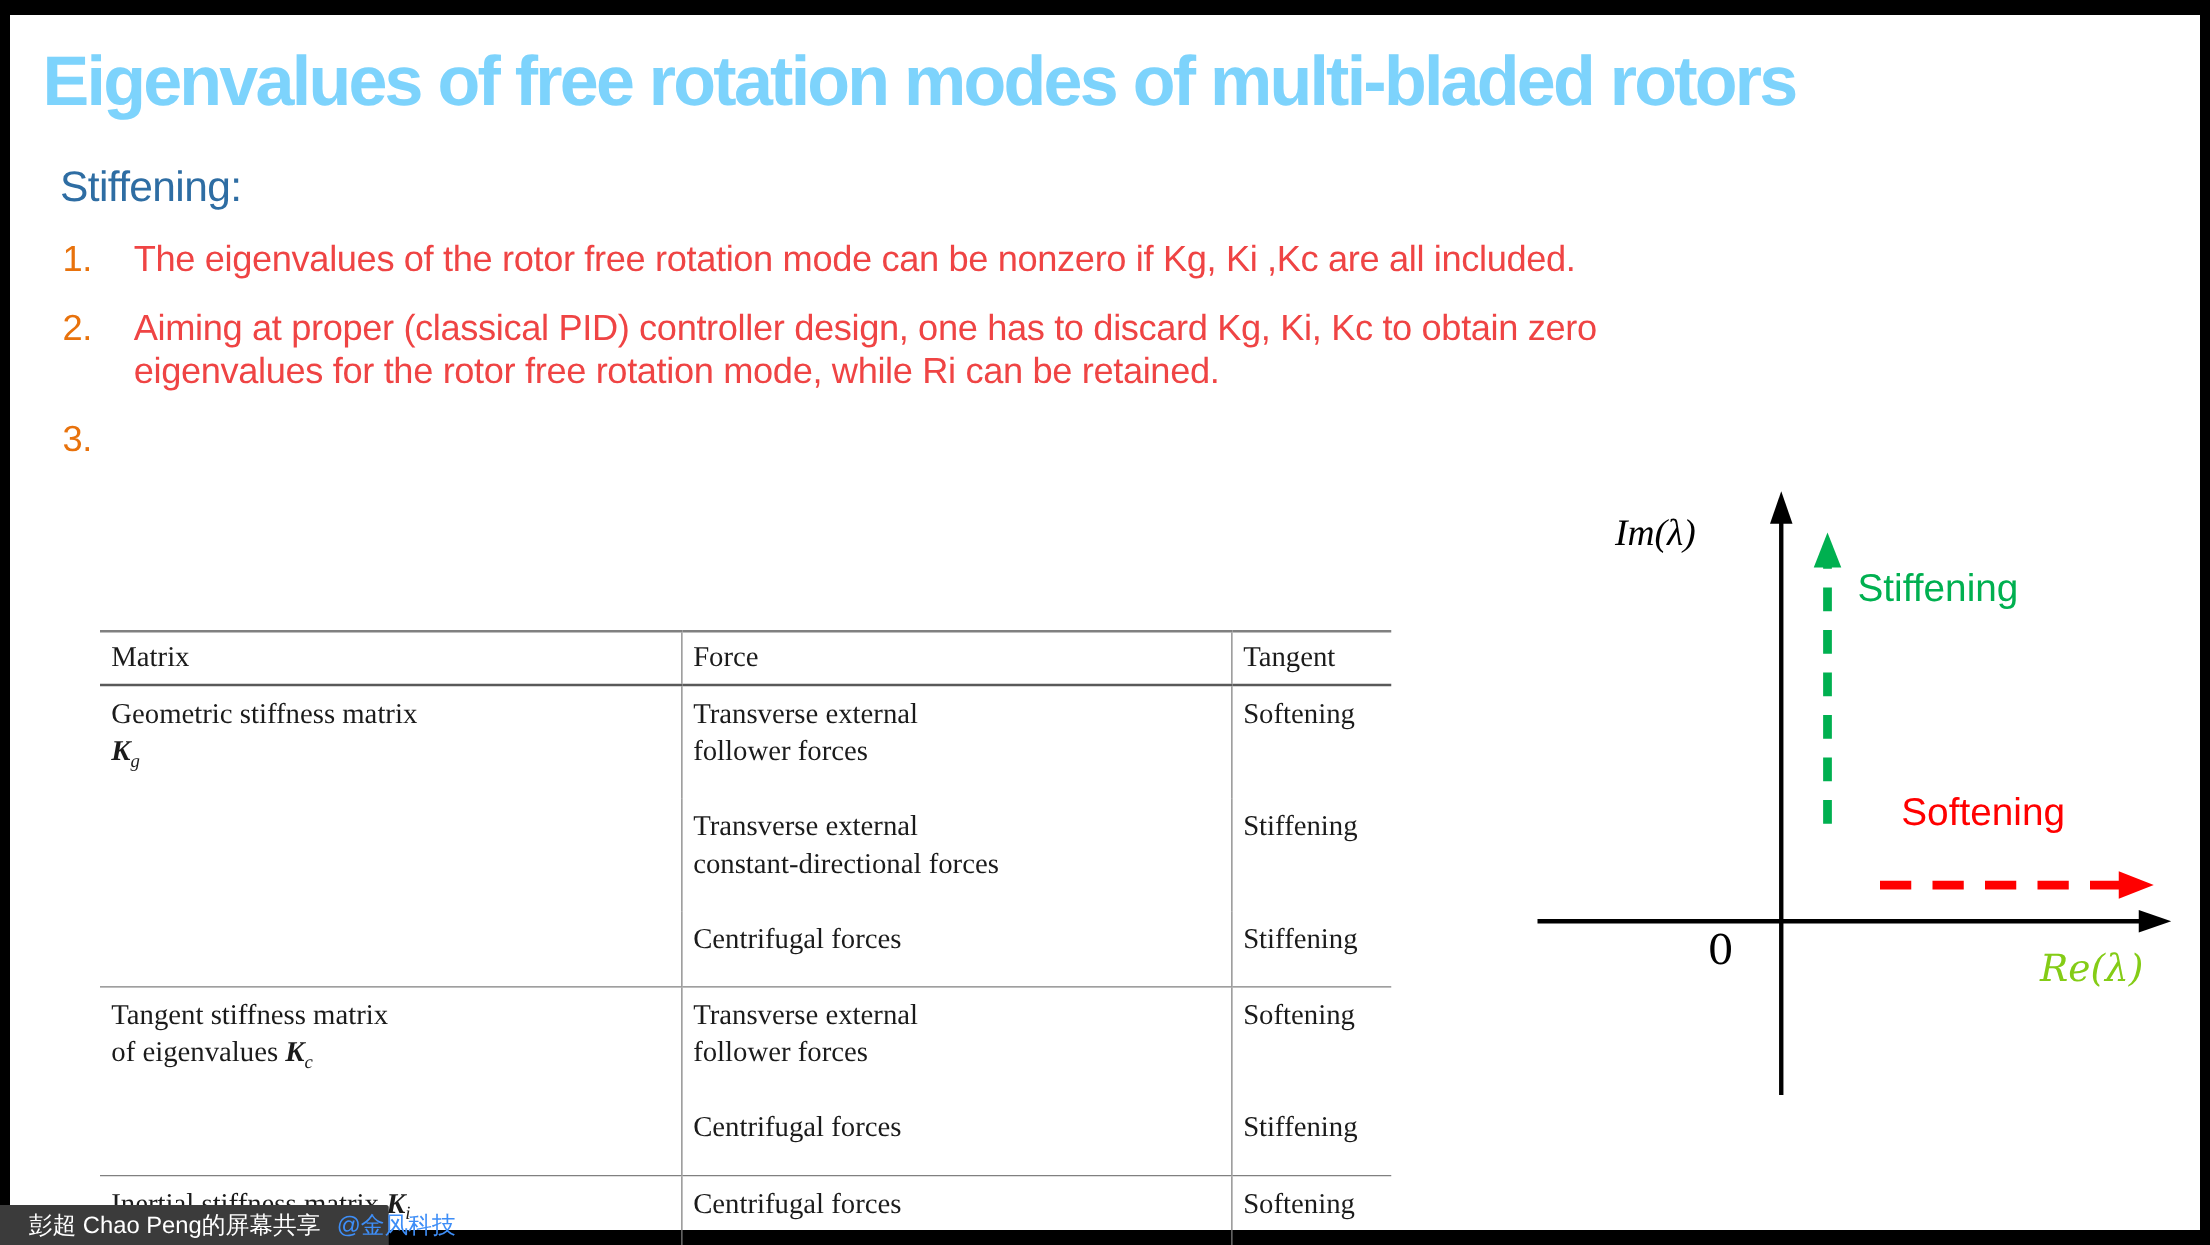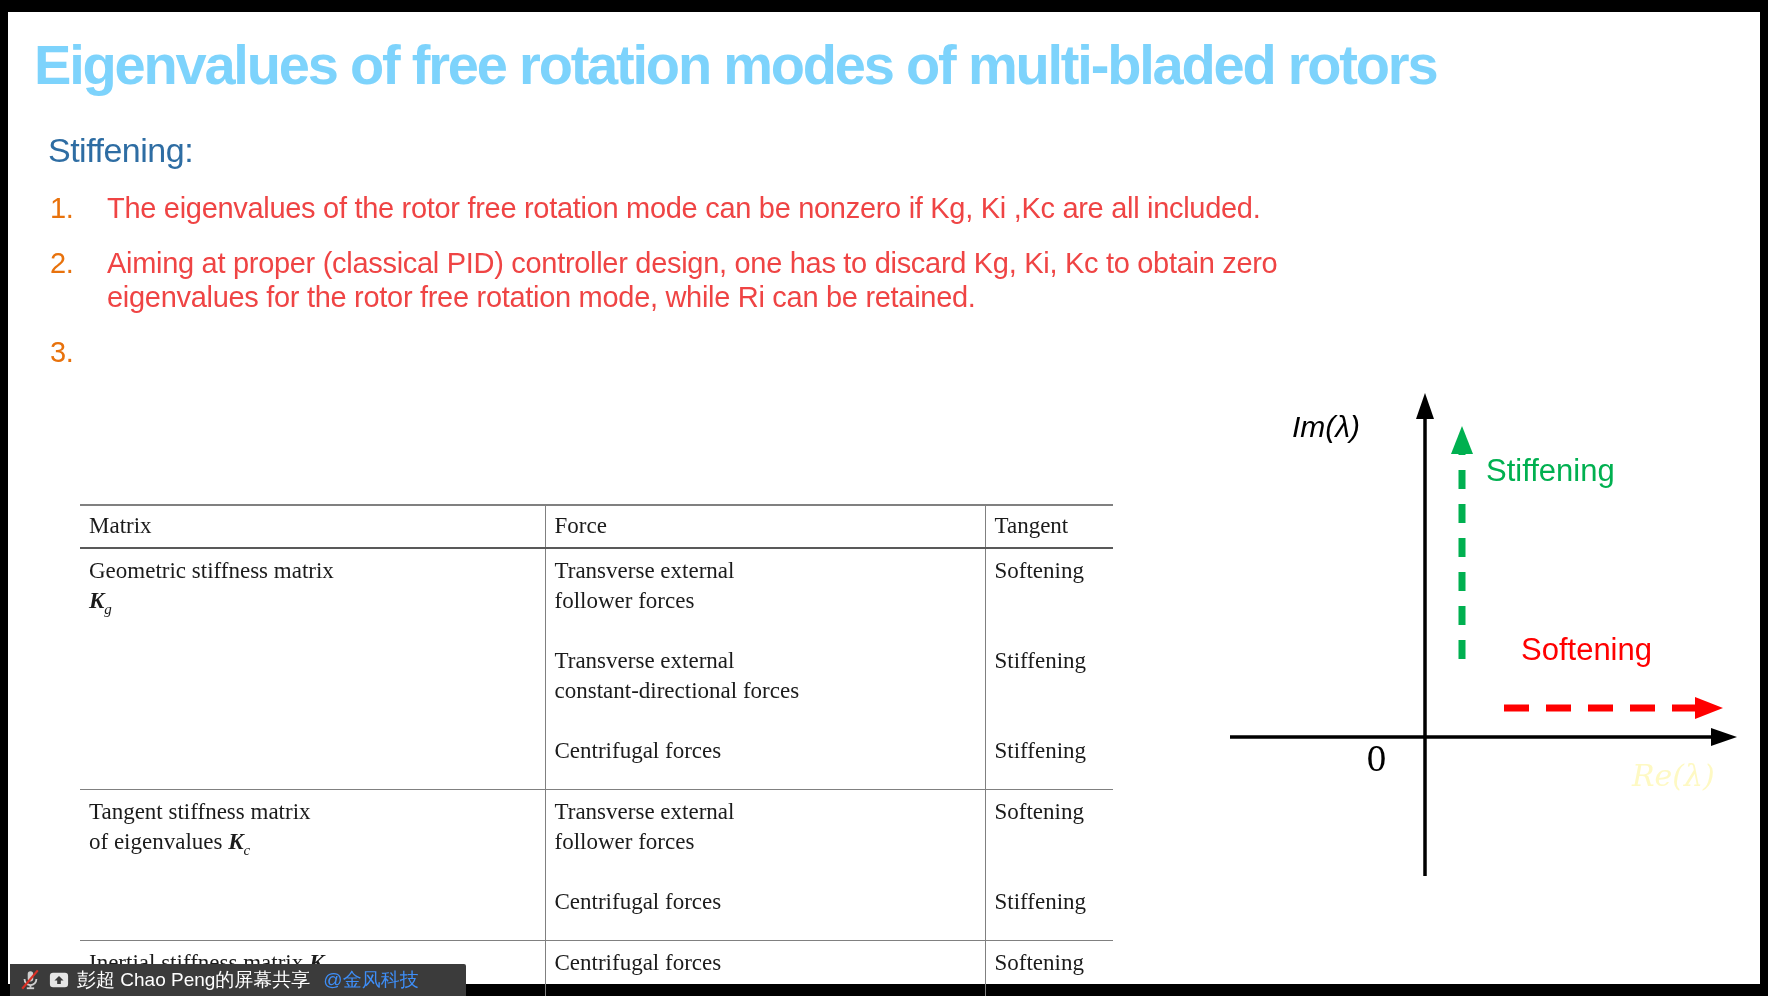--- a/index.html
+++ b/index.html
@@ -39,28 +39,28 @@
   table.fx td{vertical-align:top;padding:7px 8px 23px 9px;}
   table.fx .vline{border-left:1px solid #808080;}
   table.fx tr.sec-start td{border-top:1px solid #808080;}
   table.fx tr.last td{border-bottom:2px solid #808080;}
   .kmath{font-weight:bold;font-style:italic;}
   .ksub{font-style:italic;font-size:15px;}
   .fl{display:block;}
 
   .diagram-svg{left:1220px;top:382px;}
   .dlabel{white-space:nowrap;}
-  .im-label{left:1292px;top:410px;font-family:Liberation Sans, sans-serif;font-style:italic;font-size:30px;color:#000;}
-  .re-label{left:1632px;top:758px;font-family:"DejaVu Serif",serif;font-style:italic;font-size:30px;color:#fef9c3;}
+  .im-label{left:1292px;top:410px;font-family:Liberation Serif, serif;font-style:italic;font-size:30px;color:#000;}
+  .re-label{left:1632px;top:758px;font-family:"DejaVu Serif",serif;font-style:italic;font-size:30px;color:#84cc16;}
   .zero-label{left:1366px;top:740px;font-family:"DejaVu Serif",serif;font-size:33px;color:#000;}
   .stiffening-label{left:1486px;top:453px;font-size:31px;}
   .softening-label{left:1521px;top:632px;font-size:31px;}
 
   .status-bar{
-    left:10px;top:964px;width:456px;height:32px;background:#3b3b3b;
+    left:0;top:964px;width:311px;height:32px;background:#3b3b3b;
     display:flex;align-items:center;gap:7px;padding-left:9px;box-sizing:border-box;
     border-top-right-radius:2px;
   }
   .status-text{color:#ffffff;font-size:19px;white-space:nowrap;}
   .status-mention{color:#3E8EF7;font-size:19px;white-space:nowrap;margin-left:6px;text-align:right;}
 </style>
 </head>
 <body>
 
 <div class="slide"></div>

